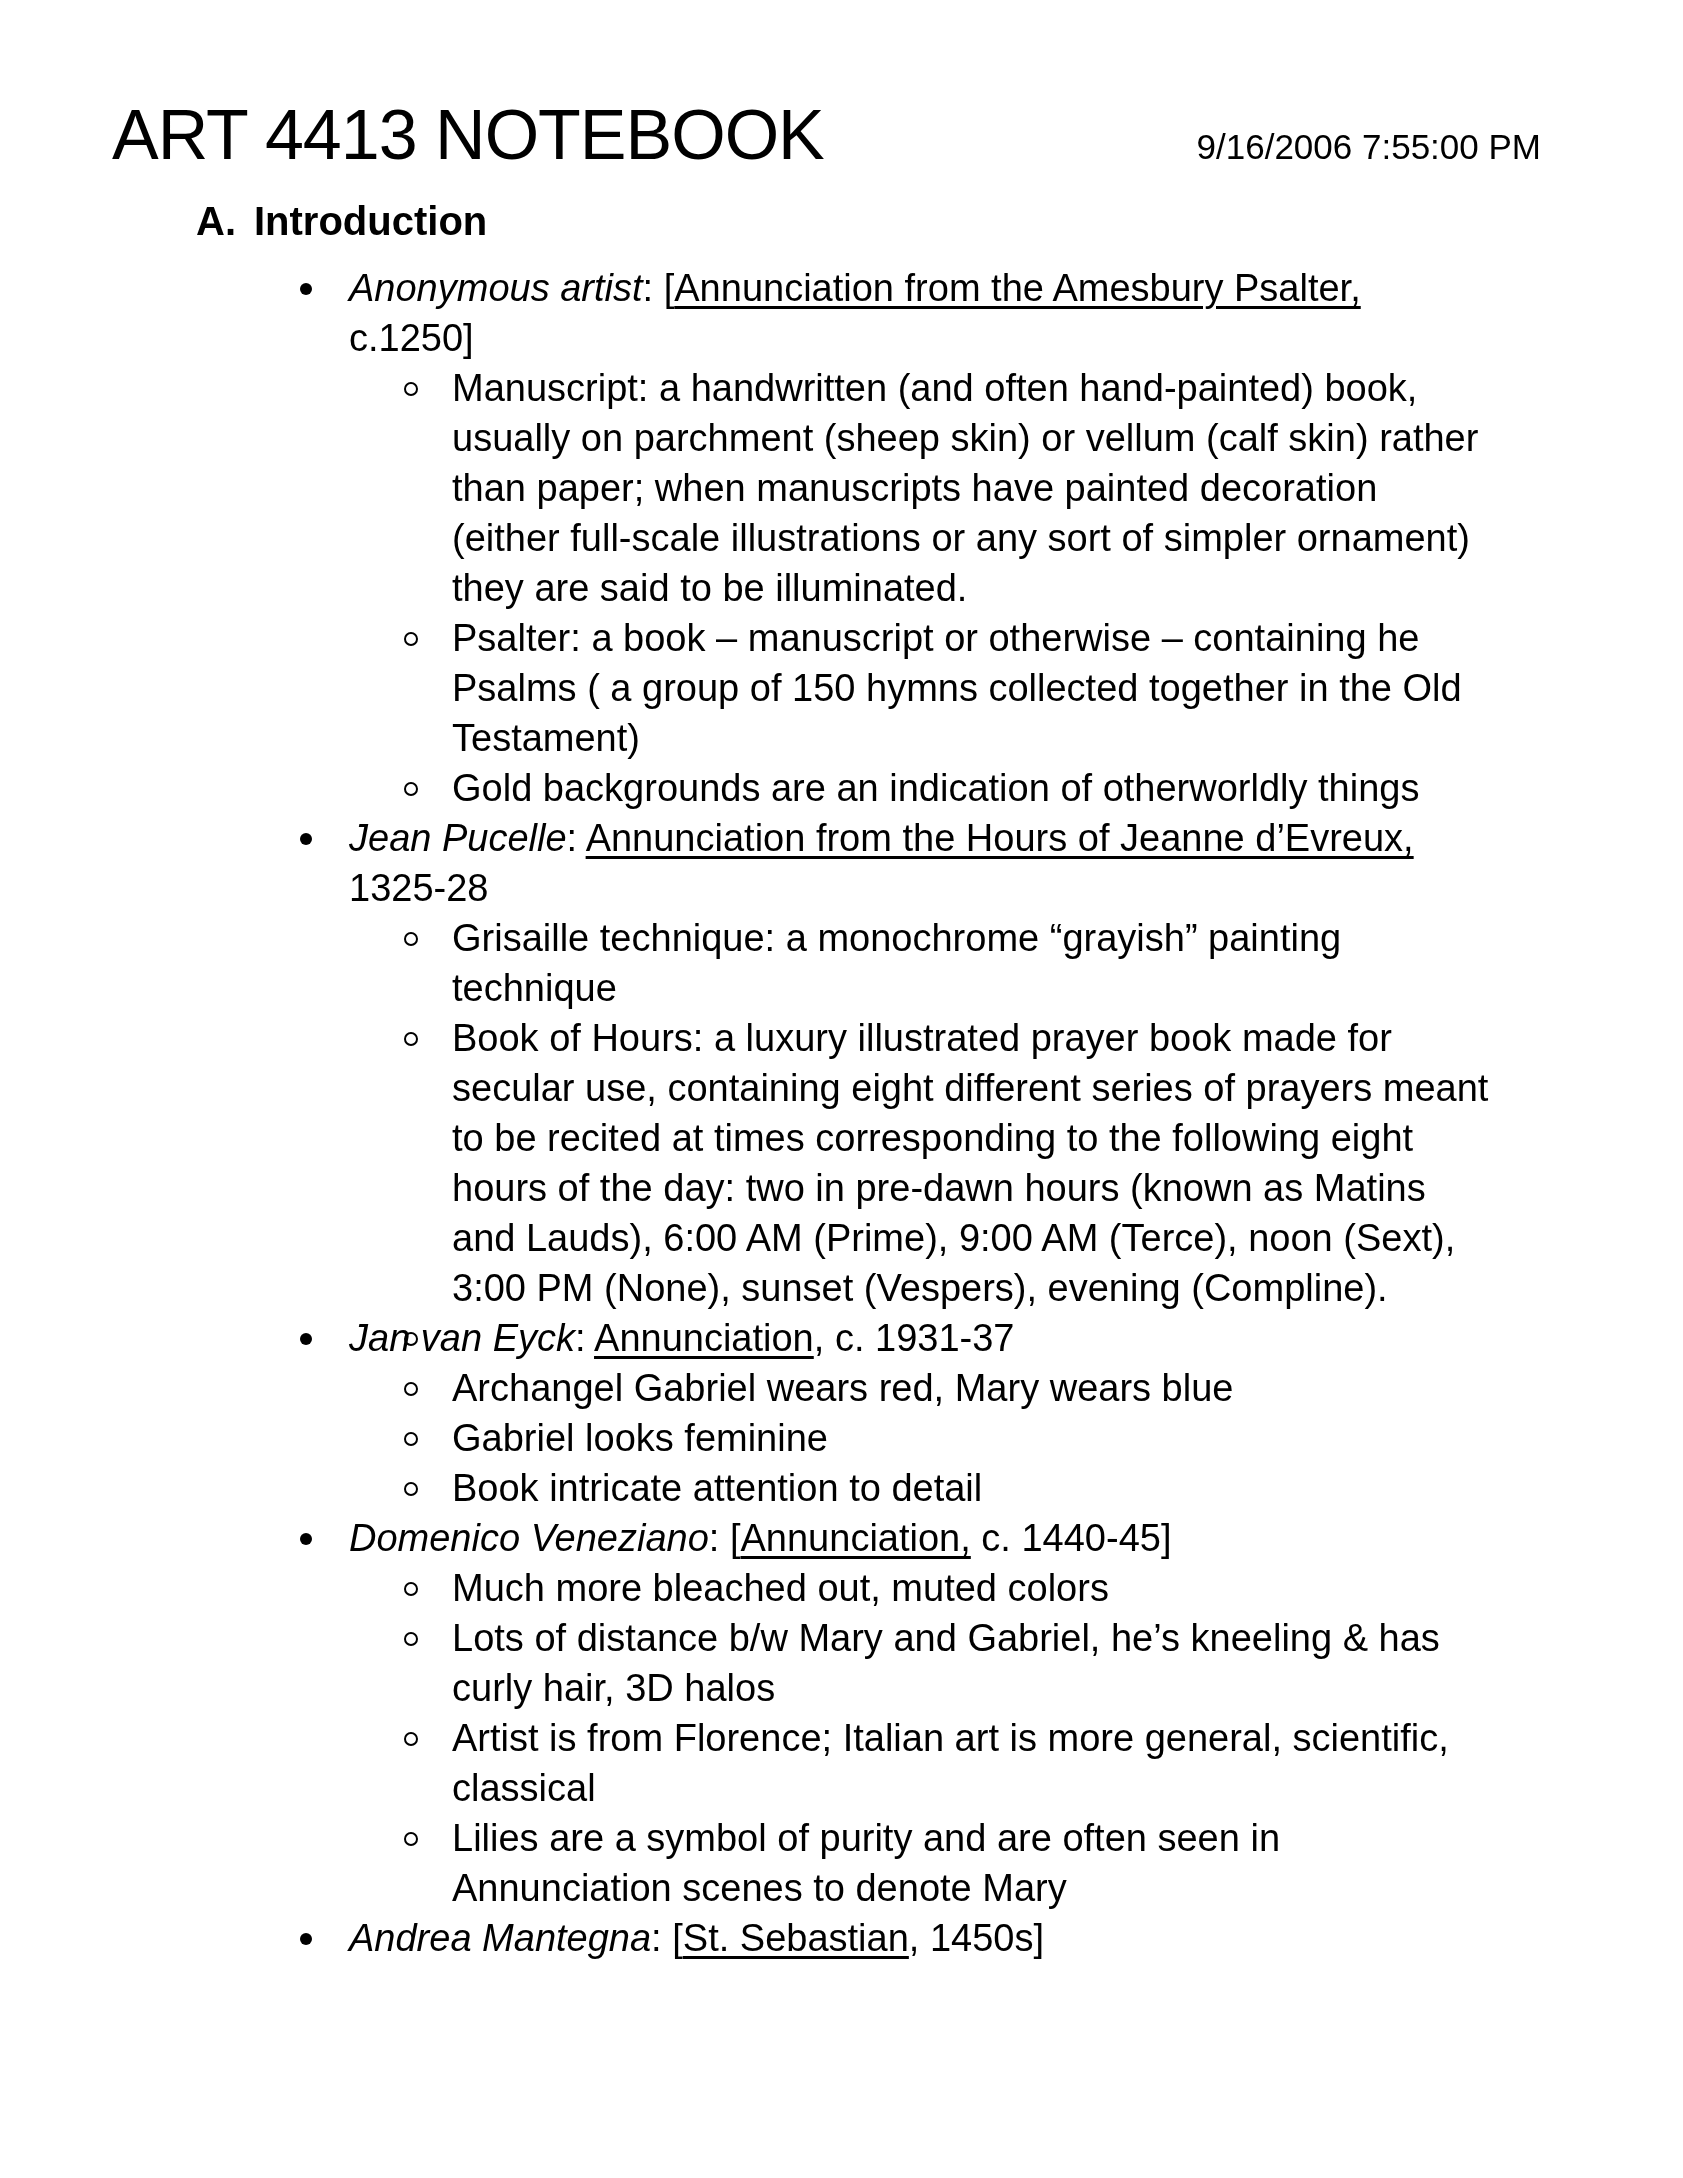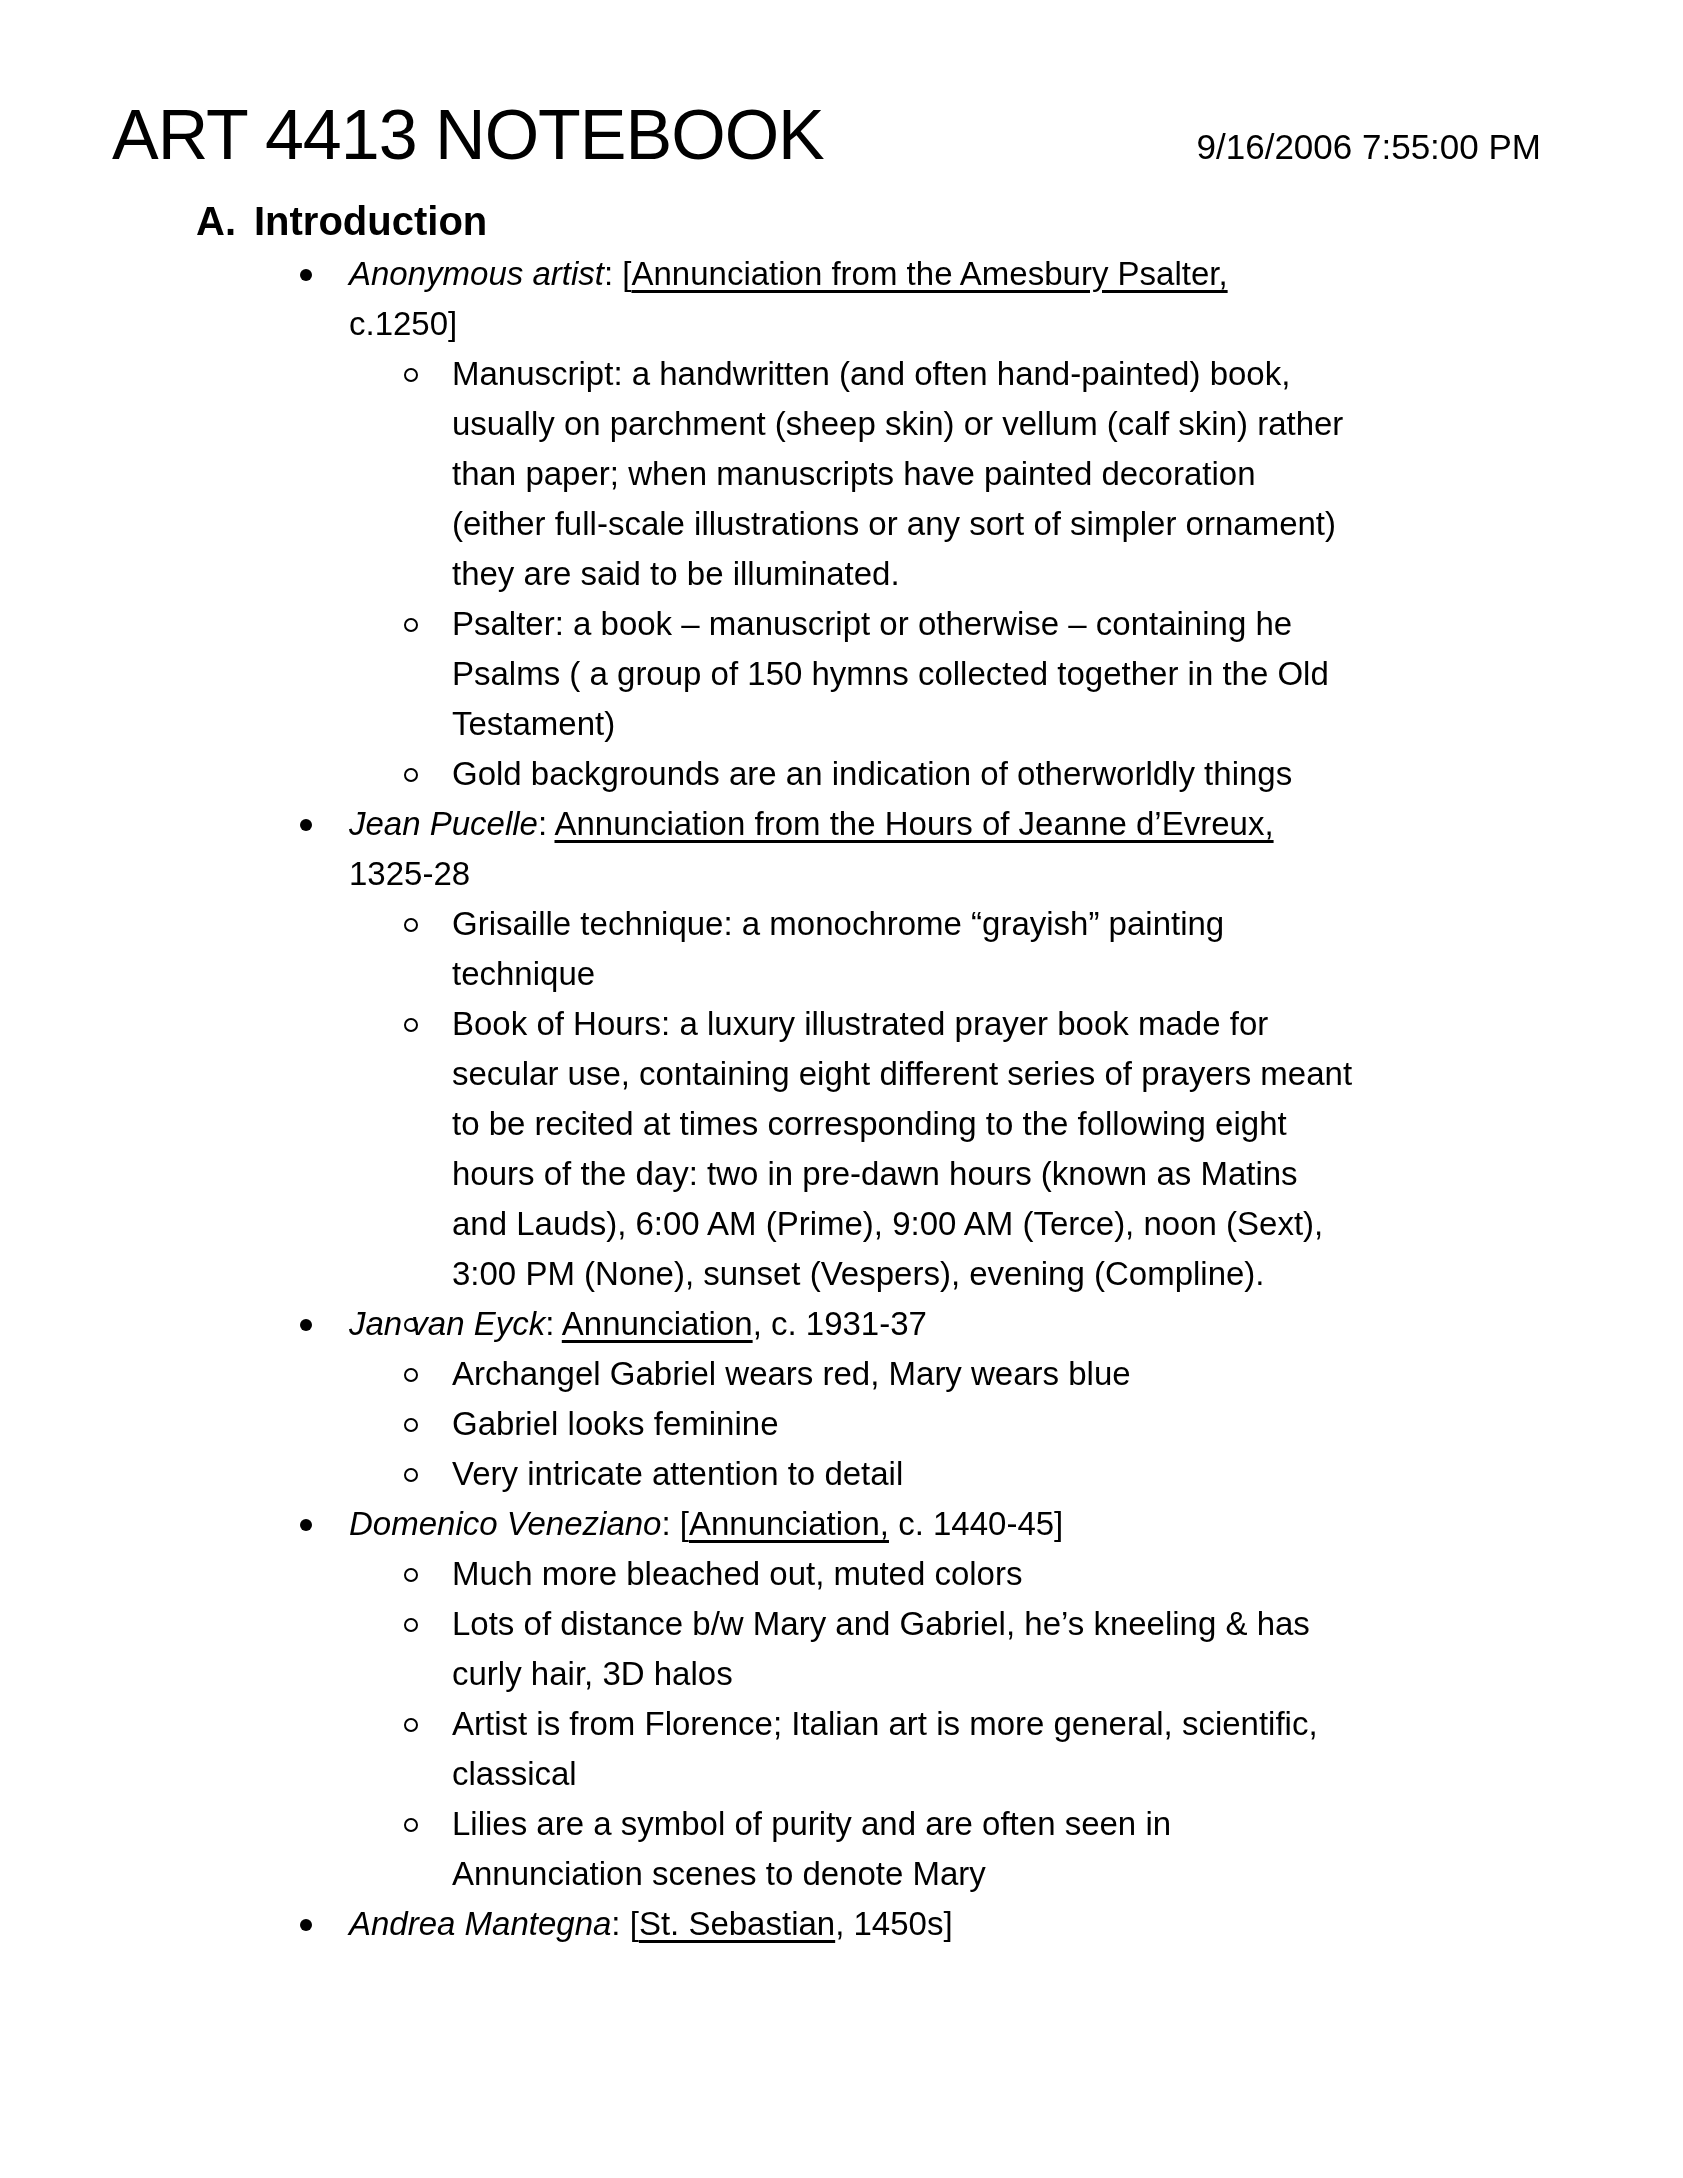--- a/index.html
+++ b/index.html
@@ -35,24 +35,24 @@
     position: absolute;
     top: 201px;
     left: 196px;
     font-size: 40px;
     font-weight: bold;
     line-height: 1.0;
   }
   .heading .label { margin-right: 18px; }
   .outline {
     position: absolute;
-    top: 249px;
+    top: 263px;
     left: 0;
     width: 1564px;
-    font-size: 33px;
+    font-size: 38px;
     line-height: 50px;
   }
   .row { position: relative; }
   .row .txt { white-space: pre-line; }
   .l1 { padding-left: 349px; }
   .l2 { padding-left: 452px; }
   .l1 > .dot {
     position: absolute;
     left: 300px;
     top: 20px;
@@ -143,21 +143,21 @@
       <div class="row l2">
         <span class="circ"></span>
         <div class="txt"><span>Archangel Gabriel wears red, Mary wears blue</span></div>
       </div>
       <div class="row l2">
         <span class="circ"></span>
         <div class="txt"><span>Gabriel looks feminine</span></div>
       </div>
       <div class="row l2">
         <span class="circ"></span>
-        <div class="txt"><span>Very intricate attention to detail</span></div>
+        <div class="txt"><span>Book intricate attention to detail</span></div>
       </div>
       <div class="row l1">
         <span class="dot"></span>
         <div class="txt"><span class="it">Domenico Veneziano</span><span>: [</span><span class="un">Annunciation,</span><span> c. 1440-45]</span></div>
       </div>
       <div class="row l2">
         <span class="circ"></span>
         <div class="txt"><span>Much more bleached out, muted colors</span></div>
       </div>
       <div class="row l2">

